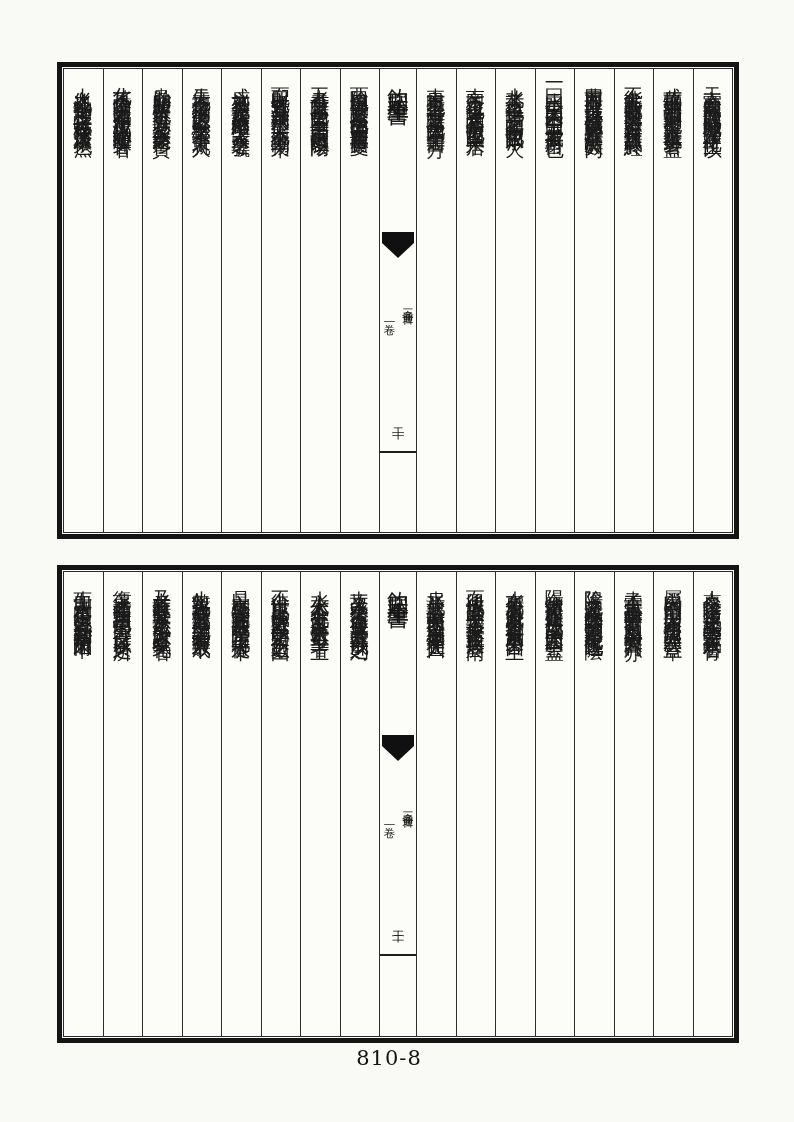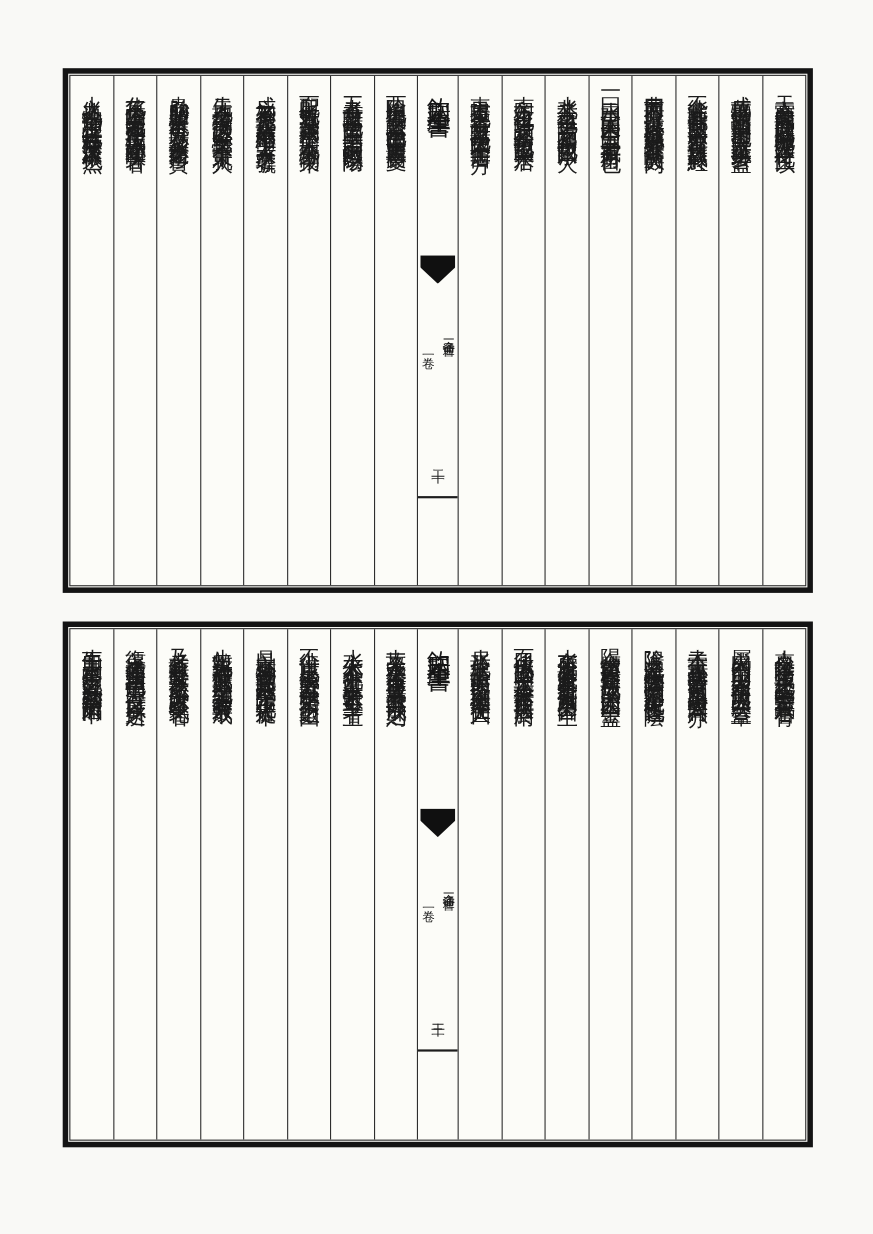--- a/index.html
+++ b/index.html
@@ -168,13 +168,14 @@
         </div>
       <div class="col">
           <span class="col-text">復著之述作蓋明諸用也周子曰五行之序以質之所</span>
         </div>
       <div class="col">
           <span class="col-text">生而言則水本是陽之濕氣以其初動爲陰所陷而不</span>
         </div>
     </div>
   </div>
 
+  <div class="footer">810-8</div>
 </div>
 
 </body></html>

